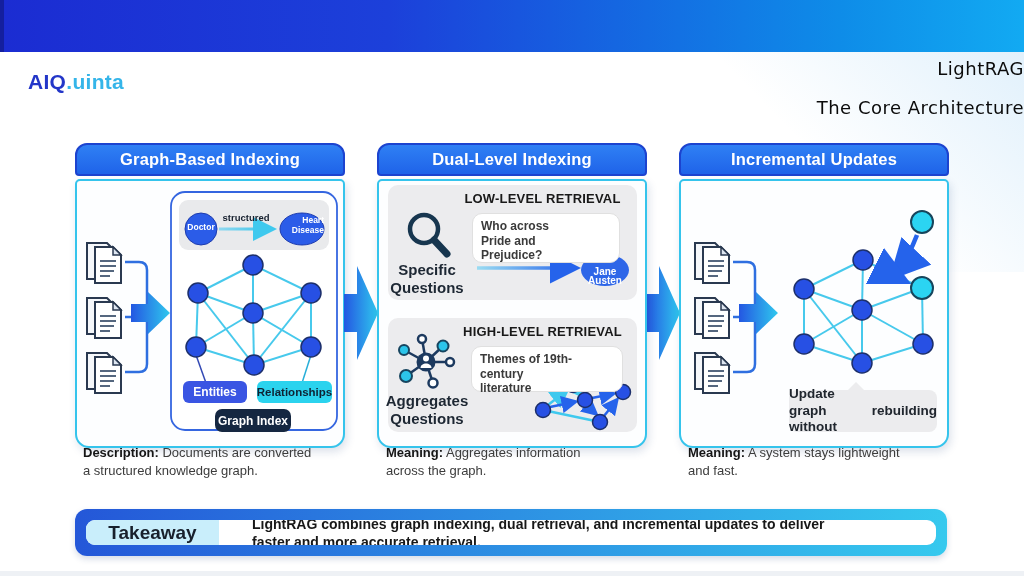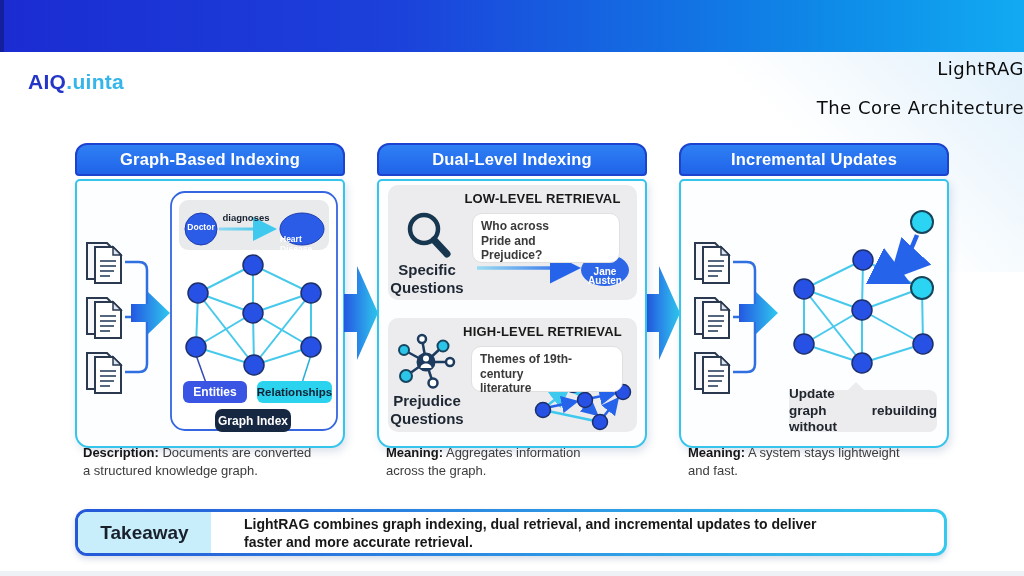--- a/index.html
+++ b/index.html
@@ -32,21 +32,21 @@
     font-size:12px;font-weight:600;color:#3a3a3a;line-height:14.5px;padding:5px 8px;box-sizing:border-box;}
   .subttl{position:absolute;font-size:13px;font-weight:800;color:#191919;text-align:center;letter-spacing:.2px;}
   .actor{position:absolute;text-align:center;font-size:15px;font-weight:700;color:#1d2733;line-height:17.5px;}
   .caption{position:absolute;top:444px;width:268px;font-size:13px;line-height:17.5px;color:#3c3c3c;font-weight:500;}
   .caption .cl{font-weight:700;color:#151515;}
   .tooltip{position:absolute;background:#ececee;border-radius:8px;display:flex;flex-direction:row;
     align-items:center;justify-content:center;font-size:13.5px;font-weight:700;color:#20262e;line-height:16.5px;}
   .tippointer{position:absolute;width:0;height:0;border-left:9px solid transparent;
     border-right:9px solid transparent;border-bottom:9px solid #ececee;}
   .takeaway{position:absolute;left:75px;top:509px;width:872px;height:47px;box-sizing:border-box;
-    background:linear-gradient(90deg,#2457d8,#36c9ee);border-radius:12px;padding:3px;
+    background:linear-gradient(90deg,#2457d8,#36c9ee);border-radius:12px;padding:11px;
     box-shadow:0 3px 6px rgba(30,60,120,.18);}
   .tk-inner{width:100%;height:100%;background:#fff;border-radius:9px;display:flex;overflow:hidden;}
   .tk-label{width:133px;background:#c9eefb;display:flex;align-items:center;justify-content:center;
     font-size:19px;font-weight:700;color:#18202c;}
   .tk-text{flex:1;display:flex;flex-direction:column;justify-content:center;padding-left:33px;
     font-size:14px;font-weight:700;color:#181818;line-height:18px;}
   .chevron{position:absolute;top:266px;width:34px;height:96px;}
 </style>
 </head>
 <body>
@@ -135,22 +135,22 @@
           <circle cx="236" cy="204" r="10"></circle>
         <circle cx="179" cy="222" r="10"></circle>
       </g>
       <use href="#doc" x="10" y="96" width="40" height="46"></use>
       <use href="#doc" x="10" y="151" width="40" height="46"></use>
       <use href="#doc" x="10" y="206" width="40" height="46"></use>
       <path d="M50,119 H64 Q72,119 72,127 V221 Q72,229 64,229 H50 M50,174 H72" fill="none" stroke="#2f6fe0" stroke-width="2.5"></path>
       <polygon points="0,13 17,13 17,1 39,22 17,43 17,31 0,31" transform="translate(56,148)" fill="url(#chev)"></polygon>
     </svg>
     <div class="ov" style="left:110px;top:79px;width:32px;text-align:center;color:#fff;font-size:8.5px;font-weight:700;">Doctor</div>
-    <div class="ov" style="left:144px;top:69px;width:54px;text-align:center;color:#16202e;font-size:9.5px;font-weight:700;">diagnoses</div>
-    <div class="ov" style="left:205px;top:92px;width:44px;text-align:left;color:#fff;font-size:8.5px;font-weight:700;line-height:9.5px;">Heart Disease</div>
+    <div class="ov" style="left:144px;top:69px;width:54px;text-align:center;color:#16202e;font-size:9.5px;font-weight:700;">structured</div>
+    <div class="ov" style="left:205px;top:73px;width:44px;text-align:right;color:#fff;font-size:8.5px;font-weight:700;line-height:9.5px;">Heart Disease</div>
     <div class="ov badge" style="left:108px;top:238px;width:64px;height:22px;background:#3a55e3;color:#fff;font-size:12px;">Entities</div>
     <div class="ov badge" style="left:182px;top:238px;width:75px;height:22px;background:#2bd3ee;color:#0f2233;font-size:11.5px;">Relationships</div>
     <div class="ov badge" style="left:140px;top:266px;width:76px;height:23px;background:#152741;color:#fff;font-size:12px;border-radius:7px;">Graph Index</div>
   </div>
 
   <svg class="chevron" style="left:344px" viewBox="0 0 34 96">
     <polygon points="0,28 13,28 13,0 34,47 13,94 13,66 0,66" fill="url(#chev)"></polygon>
   </svg>
   <svg class="chevron" style="left:646px" viewBox="0 0 34 96">
     <polygon points="0,28 13,28 13,0 34,47 13,94 13,66 0,66" fill="url(#chev)"></polygon>
@@ -212,21 +212,21 @@
     </div>
     <div class="actor" style="left:2px;top:118px;width:96px;">Specific Questions</div>
     <div class="ov" style="left:206px;top:112px;width:44px;text-align:center;color:#fff;font-size:10px;font-weight:700;line-height:9px;display:flex;align-items:flex-end;justify-content:center;height:30px;">
       <span>Jane Austen</span>
     </div>
     <div class="subttl" style="left:78px;top:181px;width:175px;">HIGH-LEVEL RETRIEVAL</div>
     <div class="whitebox" style="left:94px;top:203px;width:152px;height:46px;">
       <div>Themes of 19th-century</div>
       <div>literature</div>
     </div>
-    <div class="actor" style="left:0px;top:249px;width:100px;">Prejudice Questions</div>
+    <div class="actor" style="left:0px;top:249px;width:100px;">Aggregates Questions</div>
   </div>
 
   <div class="panel" style="left:679px">
     <div class="pbody"></div>
     <div class="phead">Incremental Updates</div>
     <svg class="psvg" viewBox="0 0 270 305">
       <use href="#doc" x="14" y="96" width="40" height="46"></use>
       <use href="#doc" x="14" y="151" width="40" height="46"></use>
       <use href="#doc" x="14" y="206" width="40" height="46"></use>
       <path d="M54,119 H68 Q76,119 76,127 V221 Q76,229 68,229 H54 M54,174 H76" fill="none" stroke="#2f6fe0" stroke-width="2.5"></path>

